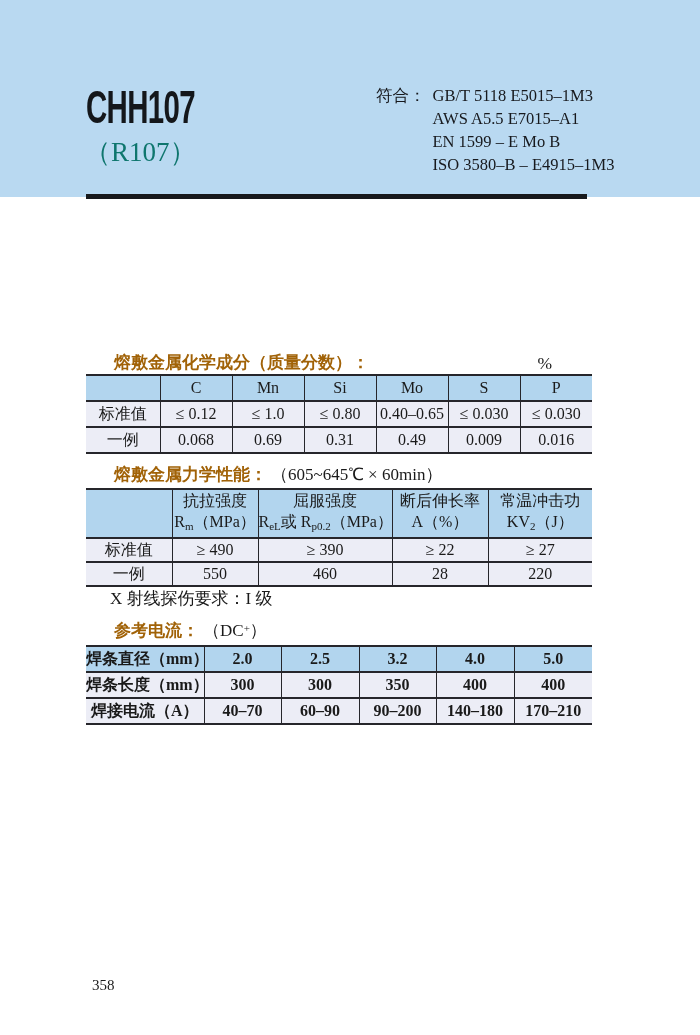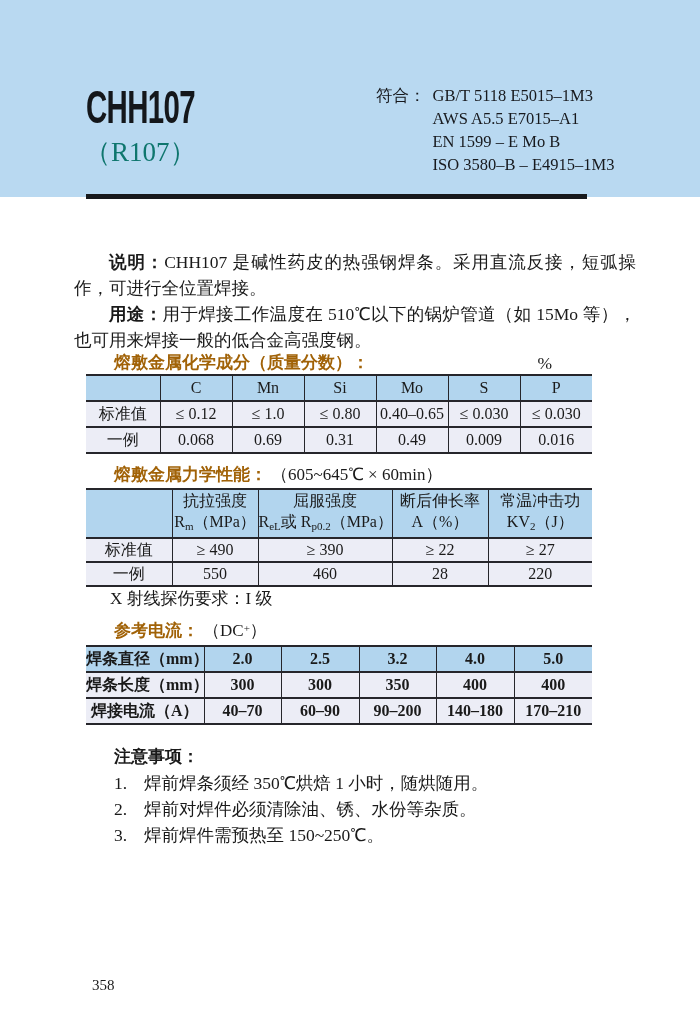--- a/index.html
+++ b/index.html
@@ -79,24 +79,20 @@
       <div class="std-list">
         <div>GB/T 5118 E5015–1M3</div>
         <div>AWS A5.5 E7015–A1</div>
         <div>EN 1599 – E Mo B</div>
         <div>ISO 3580–B – E4915–1M3</div>
       </div>
     </div>
   </div>
   <div class="rule"></div>
 
-  <div class="desc">
-    <div class="para"><span class="plabel">说明：</span><span>CHH107 是碱性药皮的热强钢焊条。采用直流反接，短弧操作，可进行全位置焊接。</span></div>
-    <div class="para"><span class="plabel">用途：</span><span>用于焊接工作温度在 510℃以下的锅炉管道（如 15Mo 等），也可用来焊接一般的低合金高强度钢。</span></div>
-  </div>
 
   <div class="title-row chem-title-row">
     <span class="sec-title">熔敷金属化学成分（质量分数）：</span>
     <span class="unit">%</span>
   </div>
   <table class="tbl chem-tbl">
     <colgroup>
         <col style="width:74px">
         <col style="width:72px">
         <col style="width:72px">
@@ -220,22 +216,16 @@
         <td>焊接电流（A）</td>
         <td>40–70</td>
         <td>60–90</td>
         <td>90–200</td>
         <td>140–180</td>
         <td>170–210</td>
       </tr>
     </tbody>
   </table>
 
-  <div class="notes">
-    <div class="notes-title">注意事项：</div>
-    <div class="note"><span class="nnum">1.</span><span>焊前焊条须经 350℃烘焙 1 小时，随烘随用。</span></div>
-    <div class="note"><span class="nnum">2.</span><span>焊前对焊件必须清除油、锈、水份等杂质。</span></div>
-    <div class="note"><span class="nnum">3.</span><span>焊前焊件需预热至 150~250℃。</span></div>
-  </div>
 
   <div class="pageno">358</div>
 
 </div>
 
 </body></html>

